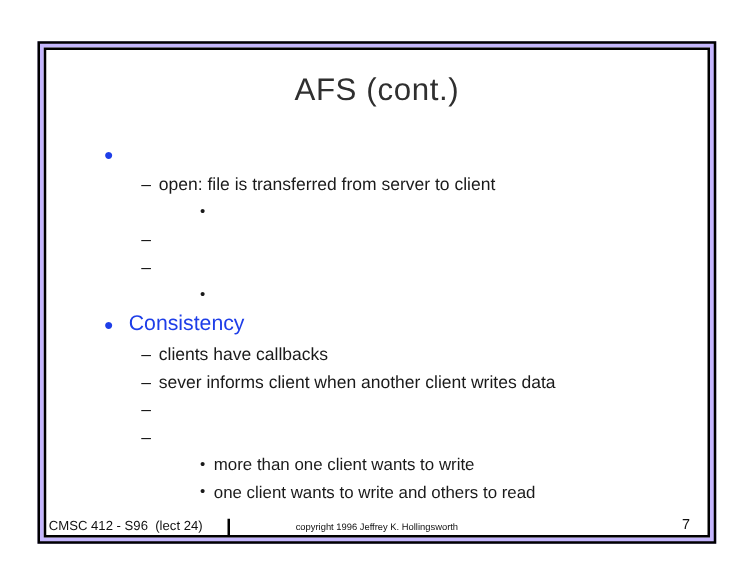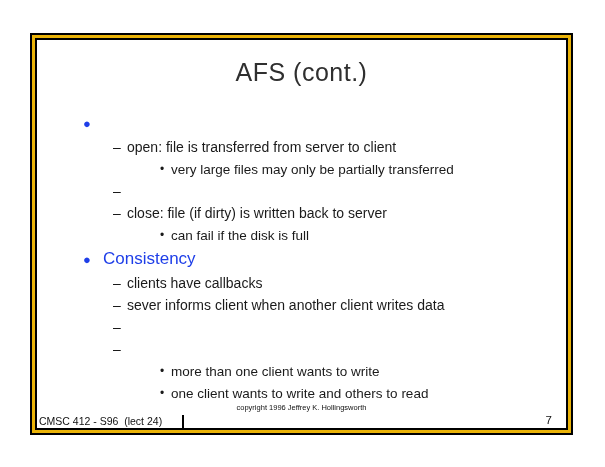--- a/index.html
+++ b/index.html
@@ -4,21 +4,21 @@
 <style>
   * { margin:0; padding:0; box-sizing:border-box; }
   html, body { background:#ffffff; }
   .canvas {
     position:relative; width:605px; height:467px; overflow:hidden;
     background:#ffffff; font-family:"Liberation Sans", sans-serif;
     color:#1a1a1a;
   }
   .slide-outer {
     position:absolute; left:30px; top:33px; width:543px; height:402px;
-    border:2px solid #000; background:#eab308;
+    border:2px solid #000; background:#c4b5fd;
   }
   .slide-inner {
     position:absolute; left:3px; top:3px; right:3px; bottom:3px;
     border:2px solid #000; background:#fff;
   }
   .title {
     margin-top:17px; text-align:center;
     font-size:25px; line-height:30px; font-weight:400;
     color:#2f2f2f; letter-spacing:0.5px;
   }
@@ -42,21 +42,21 @@
     position:absolute; left:0; right:0; bottom:0; height:16px;
     font-size:10.5px; color:#111;
   }
   .f-left {
     position:absolute; left:0; bottom:0; height:13px;
     padding:0 20px 0 2px; border-right:2px solid #000;
     white-space:pre; font-size:10.5px; line-height:13px;
   }
   .f-center {
     position:absolute; left:50%; transform:translateX(-50%);
-    bottom:16px; font-size:7.5px; white-space:nowrap;
+    bottom:2px; font-size:7.5px; white-space:nowrap;
   }
   .f-right {
     position:absolute; right:14px; bottom:2px; font-size:11.5px;
   }
 </style>
 </head>
 <body>
 
 <div class="canvas">
   <div class="slide-outer">
@@ -70,35 +70,32 @@
           <span class="b1">●</span>
         </div>
 
         <div class="row l2">
           <span class="b2">–</span>
           <span>open: file is transferred from server to client</span>
         </div>
 
         <div class="row l3">
           <span class="b3">•</span>
-          <span>very large files may only be partially transferred</span>
         </div>
 
         <div class="row l2">
           <span class="b2">–</span>
         </div>
 
         <div class="row l2">
           <span class="b2">–</span>
-          <span>close: file (if dirty) is written back to server</span>
         </div>
 
         <div class="row l3">
           <span class="b3">•</span>
-          <span>can fail if the disk is full</span>
         </div>
 
         <div class="row l1">
           <span class="b1">●</span>
           <span>Consistency</span>
         </div>
 
         <div class="row l2">
           <span class="b2">–</span>
           <span>clients have callbacks</span>

